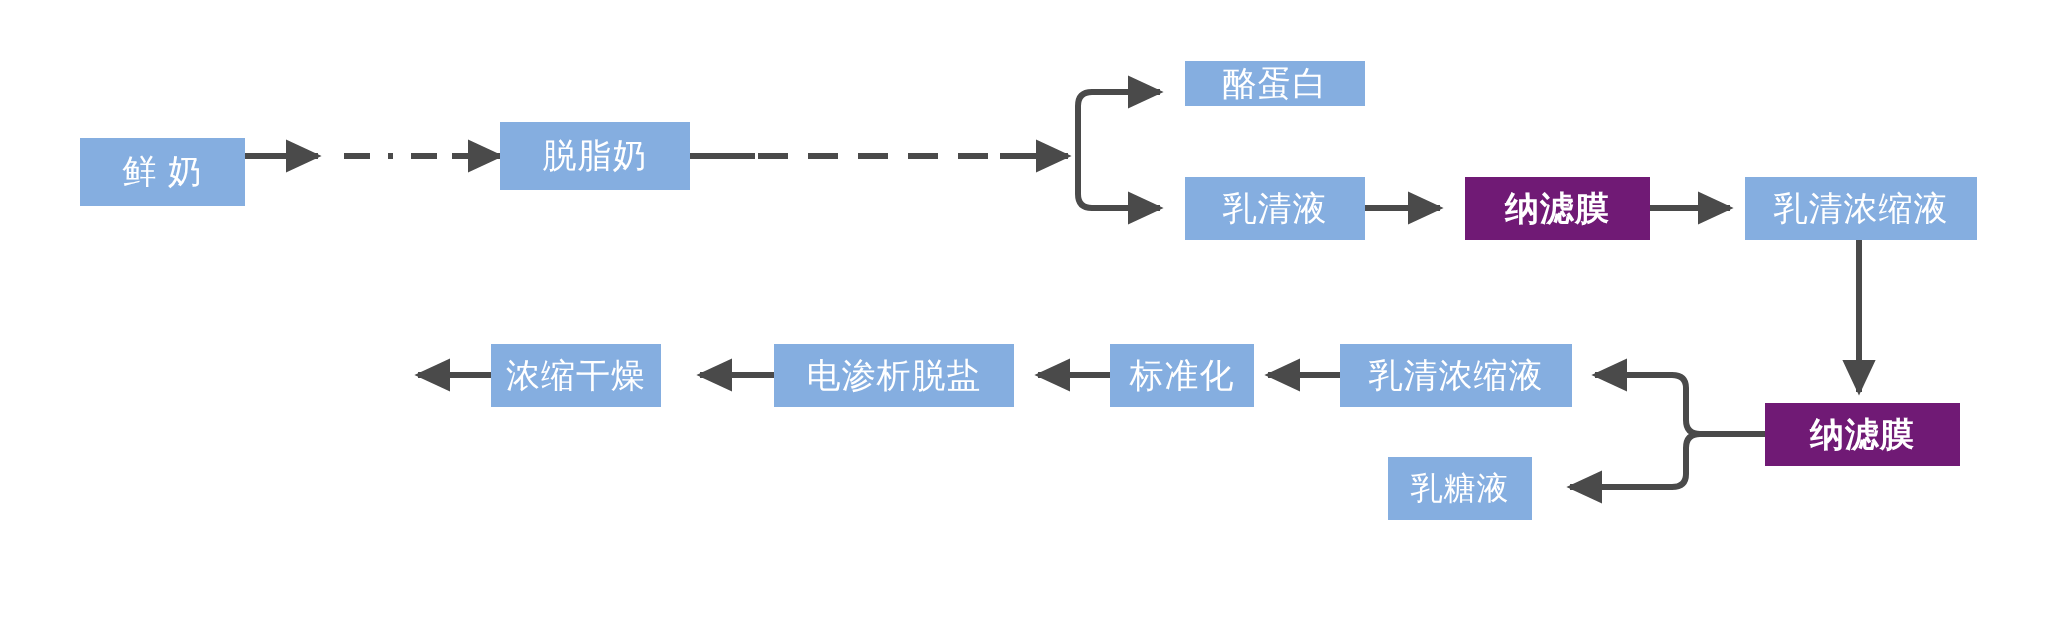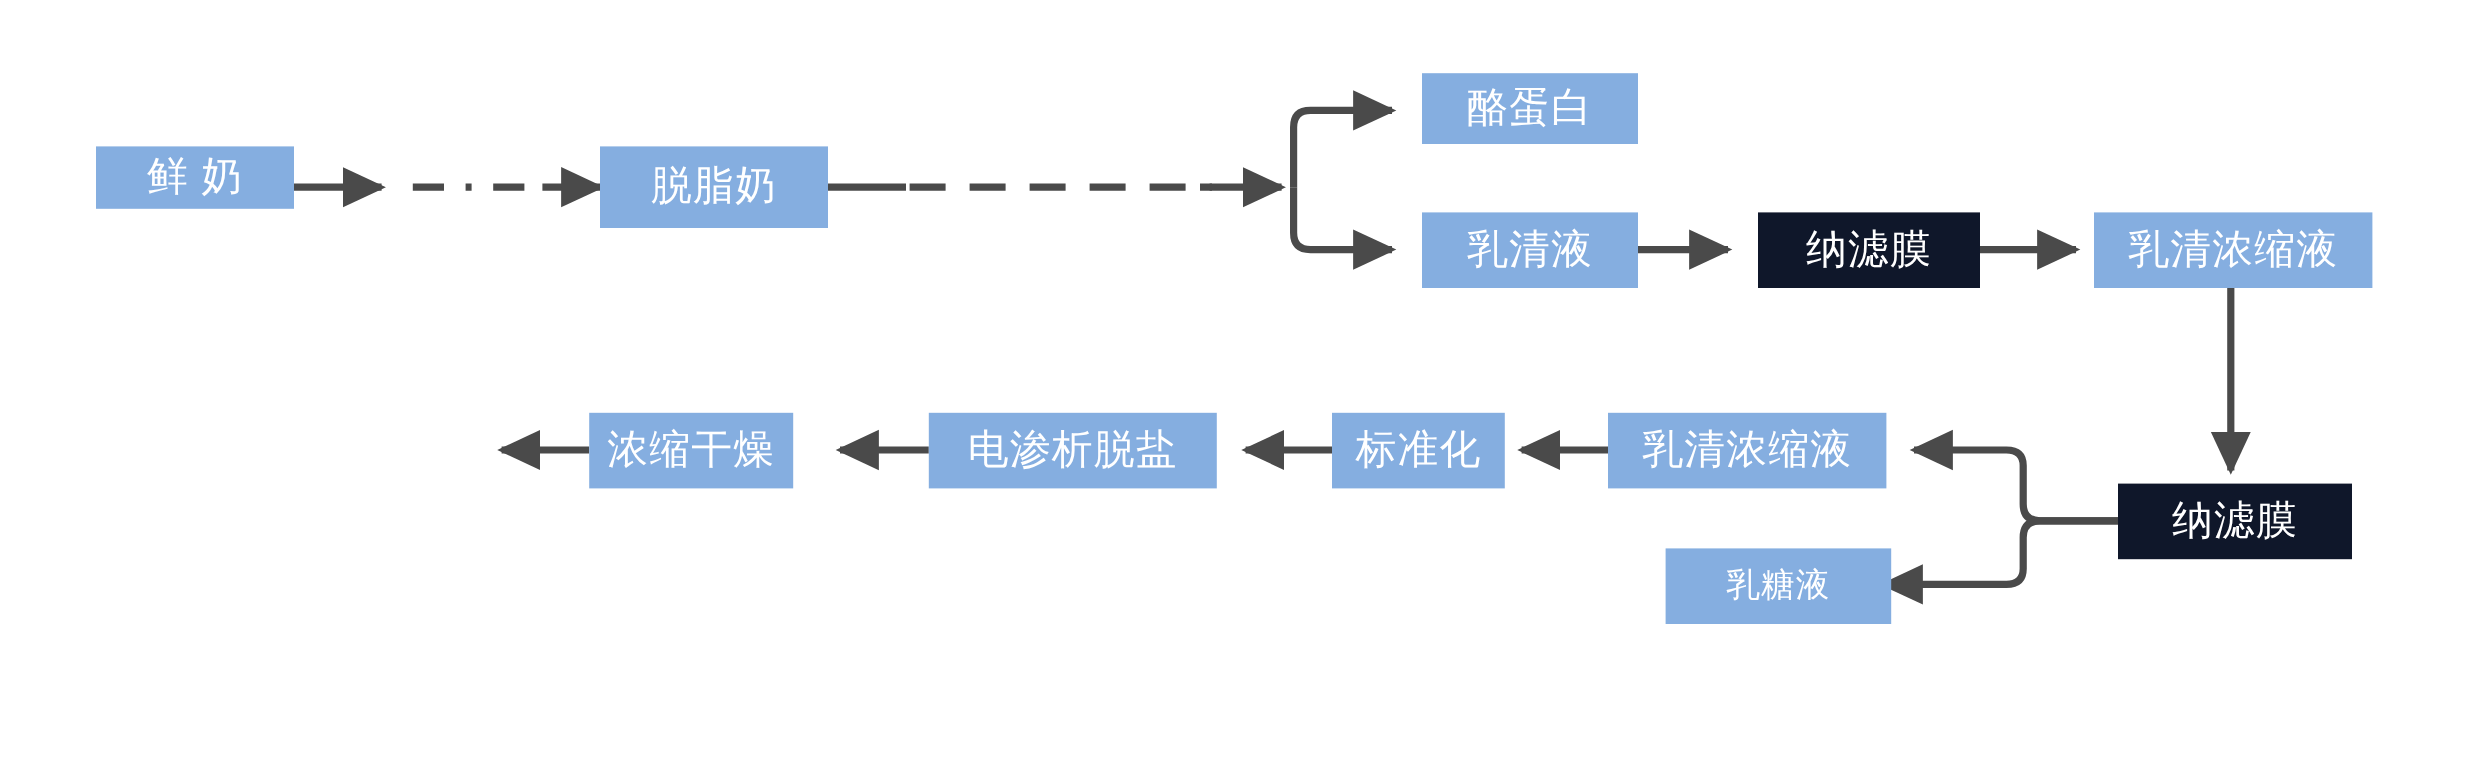--- a/index.html
+++ b/index.html
@@ -25,21 +25,22 @@
     color: #ffffff;
     box-sizing: border-box;
     letter-spacing: 1px;
     line-height: 1.1;
     white-space: nowrap;
   }
   .node.light {
     background: #85AEE0;
   }
   .node.dark {
-    background: #0f172a;
+    background: #701a75;
+    font-weight: bold;
   }
   .svg-layer {
     position: absolute;
     left: 0;
     top: 0;
     width: 2061px;
     height: 643px;
     pointer-events: none;
   }
 </style>
@@ -104,29 +105,29 @@
 
     <g>
       <line x1="774" y1="375" x2="700" y2="375" stroke="#4A4A4A" stroke-width="6" marker-end="url(#arrowhead)"></line>
     </g>
 
     <g>
       <line x1="491" y1="375" x2="418" y2="375" stroke="#4A4A4A" stroke-width="6" marker-end="url(#arrowhead)"></line>
     </g>
   </svg>
 
-  <div class="node light" style="left:80px; top:122px; width:165px; height:52px; font-size:34px;">
+  <div class="node light" style="left:80px; top:138px; width:165px; height:68px; font-size:34px;">
     <span>鲜 奶</span>
   </div>
 
   <div class="node light" style="left:500px; top:122px; width:190px; height:68px; font-size:34px;">
     <span>脱脂奶</span>
   </div>
 
-  <div class="node light" style="left:1185px; top:61px; width:180px; height:59px; font-size:34px;">
+  <div class="node light" style="left:1185px; top:61px; width:180px; height:45px; font-size:34px;">
     <span>酪蛋白</span>
   </div>
 
   <div class="node light" style="left:1185px; top:177px; width:180px; height:63px; font-size:34px;">
     <span>乳清液</span>
   </div>
 
   <div class="node dark" style="left:1465px; top:177px; width:185px; height:63px; font-size:34px;">
     <span>纳滤膜</span>
   </div>
@@ -136,21 +137,21 @@
   </div>
 
   <div class="node dark" style="left:1765px; top:403px; width:195px; height:63px; font-size:34px;">
     <span>纳滤膜</span>
   </div>
 
   <div class="node light" style="left:1340px; top:344px; width:232px; height:63px; font-size:34px;">
     <span>乳清浓缩液</span>
   </div>
 
-  <div class="node light" style="left:1388px; top:457px; width:188px; height:63px; font-size:28px;">
+  <div class="node light" style="left:1388px; top:457px; width:144px; height:63px; font-size:32px;">
     <span>乳糖液</span>
   </div>
 
   <div class="node light" style="left:1110px; top:344px; width:144px; height:63px; font-size:34px;">
     <span>标准化</span>
   </div>
 
   <div class="node light" style="left:774px; top:344px; width:240px; height:63px; font-size:34px;align-items:center;">
     <span>电渗析脱盐</span>
   </div>

